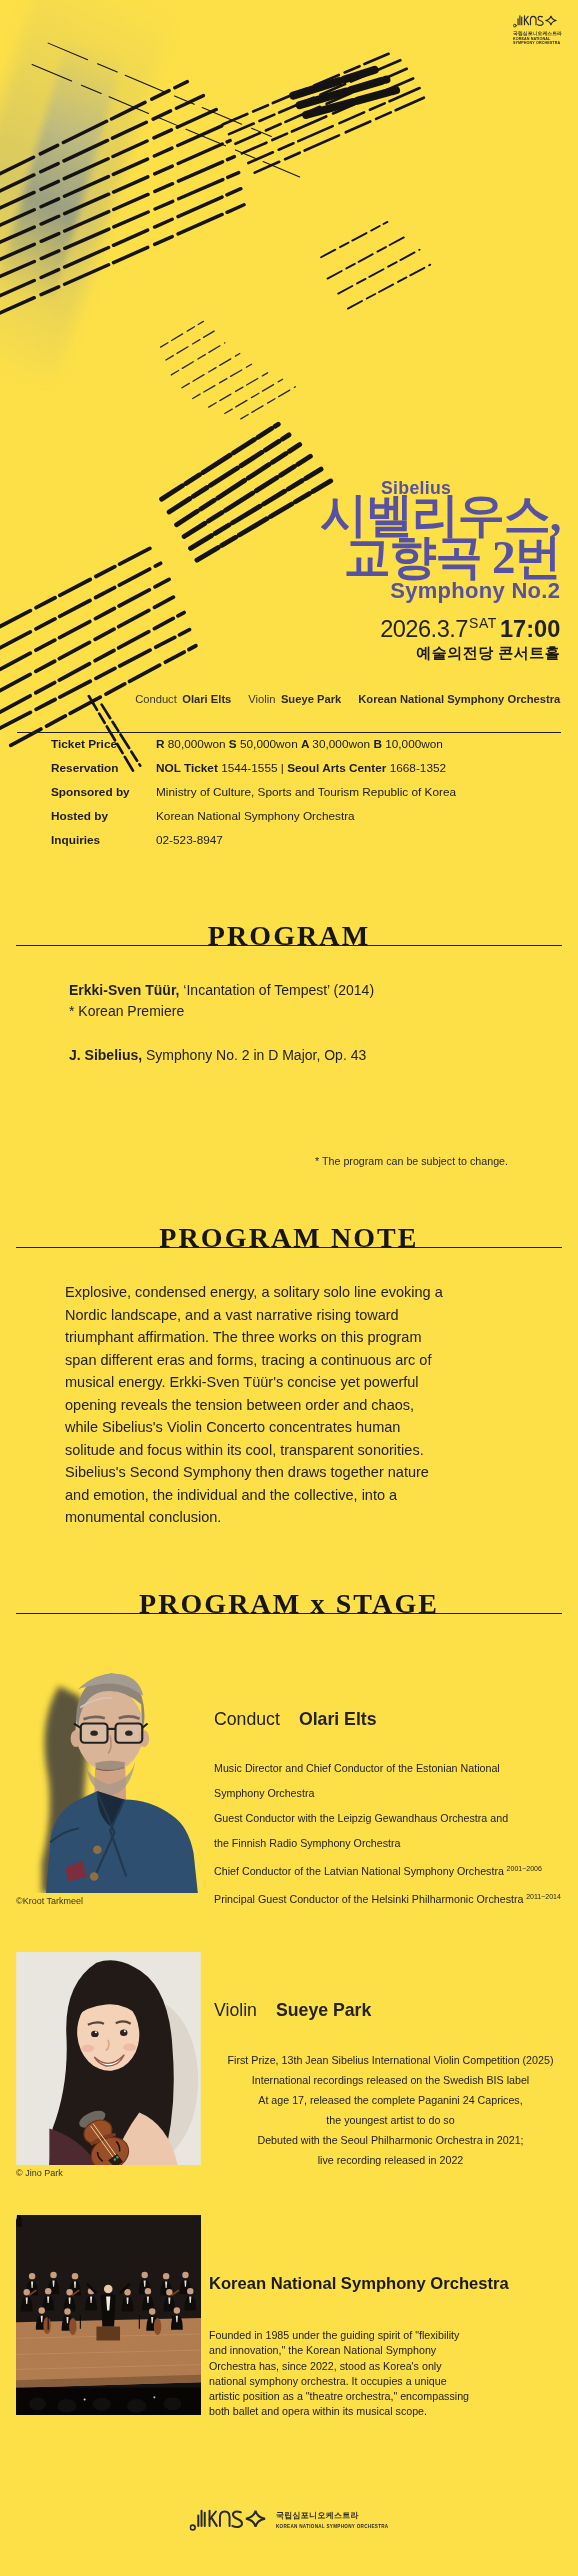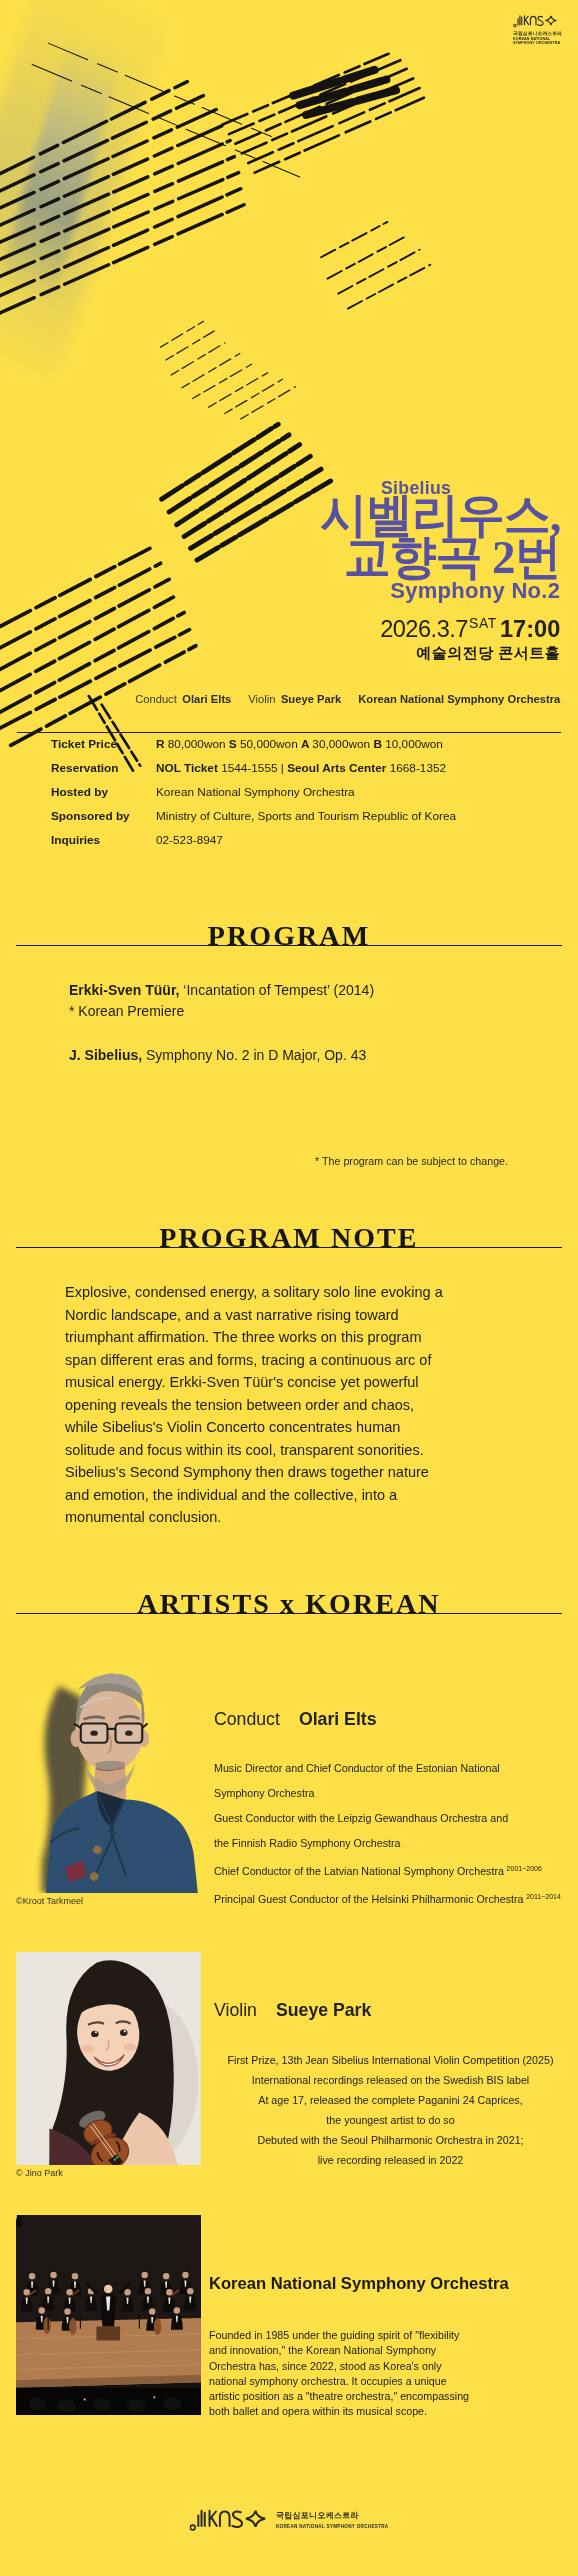--- a/index.html
+++ b/index.html
@@ -193,22 +193,22 @@
       <span class="credit"><span class="role">Conduct</span><span class="name">Olari Elts</span></span>
       <span class="credit"><span class="role">Violin</span><span class="name">Sueye Park</span></span>
       <span class="credit"><span class="name">Korean National Symphony Orchestra</span></span>
     </div>
 
   <div class="rule" style="top:732px"></div>
 
   <div class="info">
       <div class="info-row"><span class="info-label">Ticket Price</span><span class="info-value"><span class="b">R </span><span>80,000won </span><span class="b">S </span><span>50,000won </span><span class="b">A </span><span>30,000won </span><span class="b">B </span><span>10,000won</span></span></div>
       <div class="info-row"><span class="info-label">Reservation</span><span class="info-value"><span class="b">NOL Ticket </span><span>1544-1555 | </span><span class="b">Seoul Arts Center </span><span>1668-1352</span></span></div>
+      <div class="info-row"><span class="info-label">Sponsored by</span><span class="info-value"><span>Ministry of Culture, Sports and Tourism Republic of Korea</span></span></div>
       <div class="info-row"><span class="info-label">Hosted by</span><span class="info-value"><span>Korean National Symphony Orchestra</span></span></div>
-      <div class="info-row"><span class="info-label">Sponsored by</span><span class="info-value"><span>Ministry of Culture, Sports and Tourism Republic of Korea</span></span></div>
       <div class="info-row"><span class="info-label">Inquiries</span><span class="info-value"><span>02-523-8947</span></span></div>
     </div>
 
   <div class="sec" style="top:914px">
     <h2>PROGRAM</h2>
   </div>
   <div class="program-items">
       <div class="prog-item">
         <div><span class="composer">Erkki-Sven Tüür,</span><span class="work"> ‘Incantation of Tempest’ (2014)</span></div>
         <div class="prog-note">* Korean Premiere</div>
@@ -218,21 +218,21 @@
       </div>
     </div>
   <div class="disclaimer">* The program can be subject to change.</div>
 
   <div class="sec" style="top:1216px">
     <h2>PROGRAM NOTE</h2>
   </div>
   <div class="note">Explosive, condensed energy, a solitary solo line evoking a<br>Nordic landscape, and a vast narrative rising toward<br>triumphant affirmation. The three works on this program<br>span different eras and forms, tracing a continuous arc of<br>musical energy. Erkki-Sven Tüür's concise yet powerful<br>opening reveals the tension between order and chaos,<br>while Sibelius's Violin Concerto concentrates human<br>solitude and focus within its cool, transparent sonorities.<br>Sibelius's Second Symphony then draws together nature<br>and emotion, the individual and the collective, into a<br>monumental conclusion.</div>
 
   <div class="sec" style="top:1582px">
-    <h2>ARTISTS x KOREAN</h2>
+    <h2>PROGRAM x STAGE</h2>
   </div>
 
   <div class="photo" style="top:1638px;width:183px;height:255px;">
     <svg viewBox="0 0 342 477">
       <defs>
           <filter id="soft1" x="-30%" y="-30%" width="160%" height="160%">
             <feGaussianBlur stdDeviation="6"></feGaussianBlur>
           </filter>
         </defs>
       <path d="M80 90 Q40 160 60 260 Q70 330 48 420 L48 477 L150 477 Q120 360 130 260 Q138 170 120 110 Z" fill="#413e3a" opacity=".85" filter="url(#soft1)"></path>

